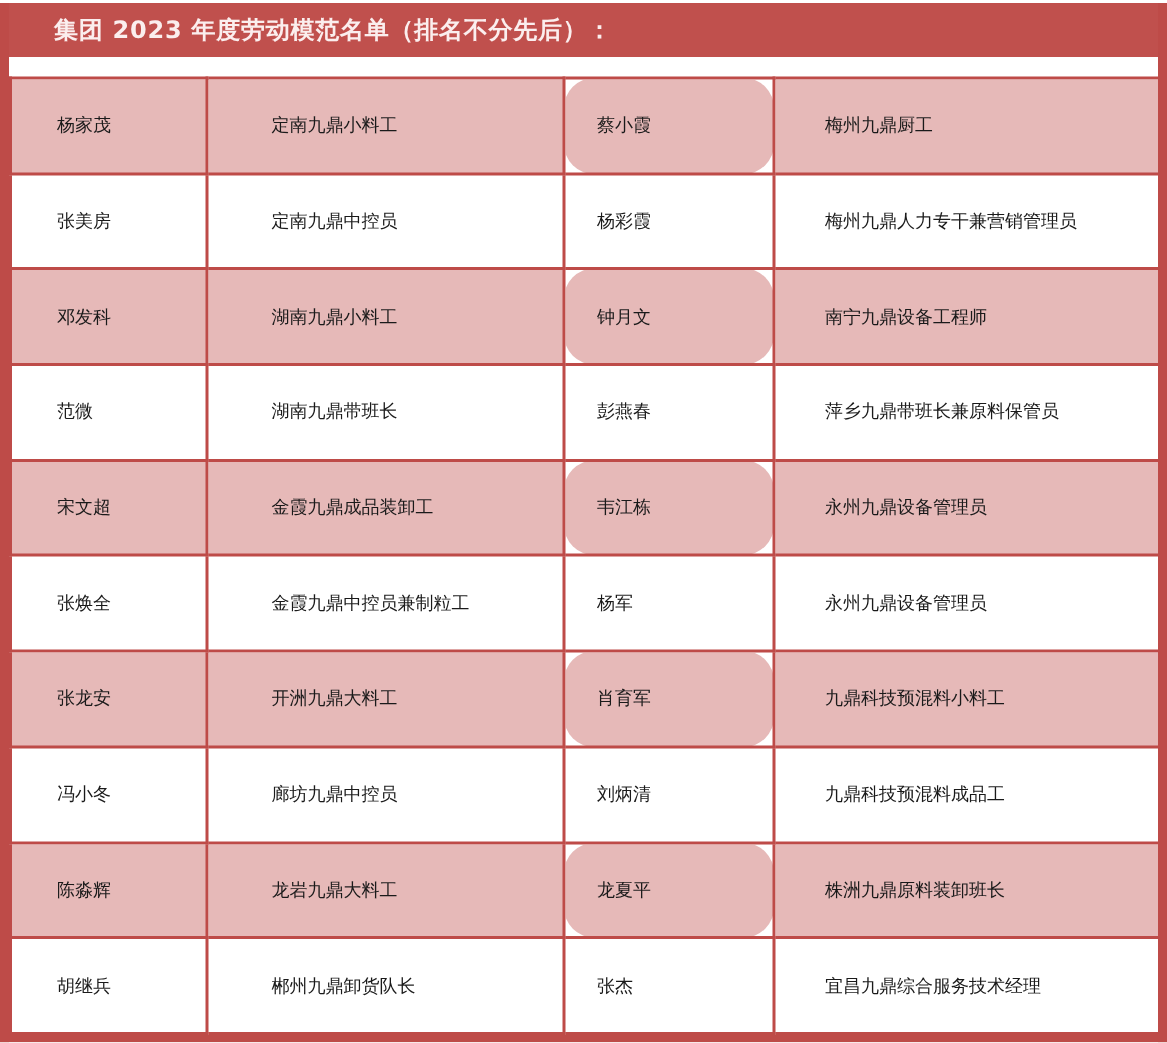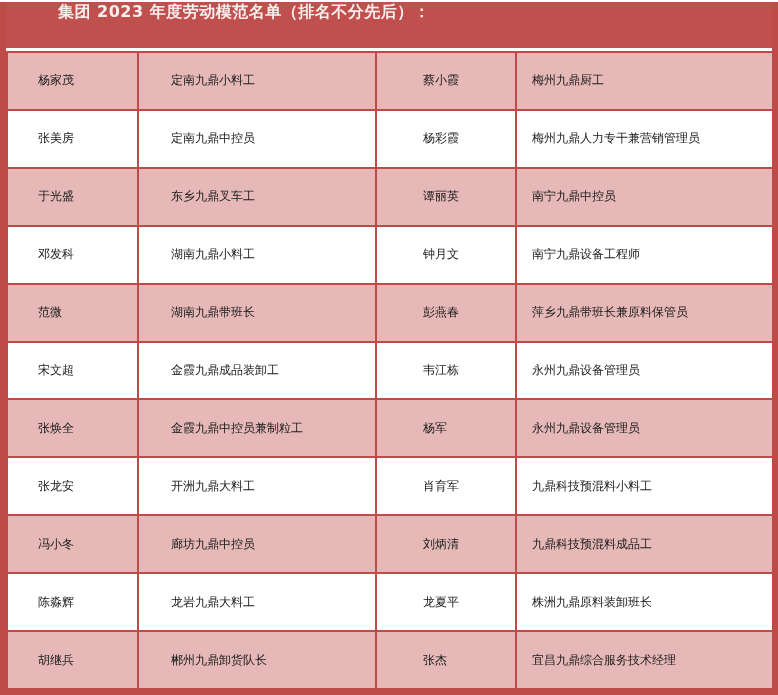--- a/index.html
+++ b/index.html
@@ -19,26 +19,26 @@
     position: absolute;
     background: var(--border, #BE4B48);
   }
   .edge-left   { left: 0;  top: 2px; bottom: 0; width: 6px; }
   .edge-right  { right: 0; top: 2px; bottom: 0; width: 6px; }
   .edge-bottom { left: 0; right: 0; bottom: 0; height: 5px; }
 
   .titlebar {
     position: absolute;
     left: 0; right: 0; top: 2px;
-    height: 46px;
+    height: 36px;
     background: var(--header-bg, #C0504D);
     color: var(--title-text, #FBEEEE);
     display: flex;
-    align-items: flex-start;
-    padding-left: 58px;
+    align-items: center;
+    padding-left: 36px;
     box-sizing: border-box;
     font-size: 16px;
     font-weight: bold;
     letter-spacing: 0.5px;
   }
 
   .table-wrap {
     position: absolute;
     left: 6px; right: 6px;
     top: 51px; bottom: 5px;
@@ -56,23 +56,23 @@
     white-space: nowrap;
     overflow: hidden;
     box-sizing: border-box;
     vertical-align: middle;
     background: var(--row-bg, #FFFFFF);
   }
   tr:nth-child(odd) td {
     background: var(--row-alt-bg, #E6B9B8);
   }
   td.c1 { padding-left: 30px; }
-  td.c2 { padding-left: 32px; }
-  td.c3 { padding-left: 46px; }
-  td.c4 { padding-left: 15px; }
+  td.c2 { padding-left: 42px; }
+  td.c3 { padding-left: 21px; border-radius: 20px; }
+  td.c4 { padding-left: 33px; }
 </style>
 </head>
 <body>
 
 <div class="page">
 
   <div class="titlebar">
     <span>集团 2023 年度劳动模范名单（排名不分先后）：</span>
   </div>
 
@@ -92,26 +92,20 @@
     <td class="c4">梅州九鼎厨工</td>
   </tr>
 
   <tr>
     <td class="c1">张美房</td>
     <td class="c2">定南九鼎中控员</td>
     <td class="c3">杨彩霞</td>
     <td class="c4">梅州九鼎人力专干兼营销管理员</td>
   </tr>
 
-  <tr>
-    <td class="c1">于光盛</td>
-    <td class="c2">东乡九鼎叉车工</td>
-    <td class="c3">谭丽英</td>
-    <td class="c4">南宁九鼎中控员</td>
-  </tr>
 
   <tr>
     <td class="c1">邓发科</td>
     <td class="c2">湖南九鼎小料工</td>
     <td class="c3">钟月文</td>
     <td class="c4">南宁九鼎设备工程师</td>
   </tr>
 
   <tr>
     <td class="c1">范微</td>

